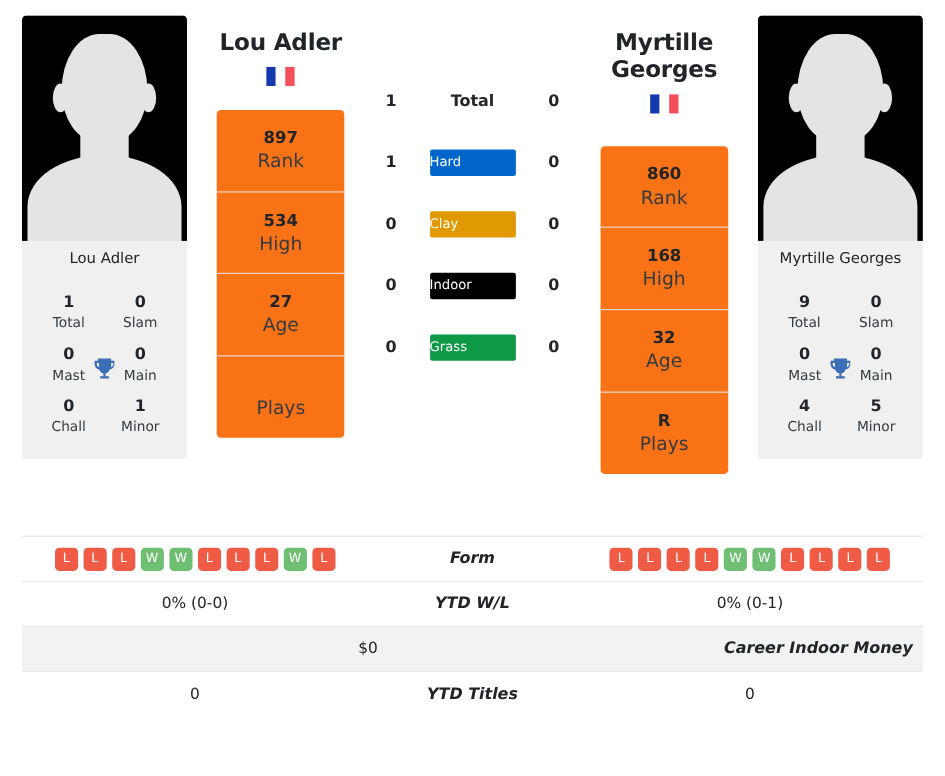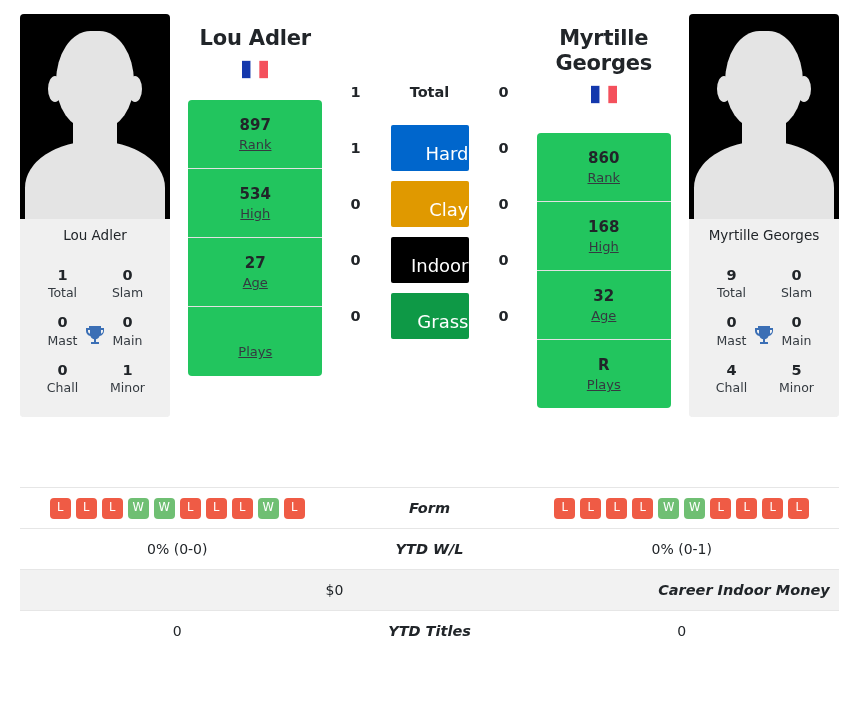--- a/index.html
+++ b/index.html
@@ -129,34 +129,34 @@
     margin-top: 9px;
     font-size: 19px;
     line-height: 1;
     display: block;
     height: 22px;
   }
   .flag-svg { display: block; }
 
   .infocard {
     margin-top: 18px;
-    width: 134px;
-    background: #22c55e;
+    width: 116px;
+    background: #f97316;
     border-radius: 4px;
     overflow: hidden;
   }
   .infocard.right { margin-top: 26px; }
   .ic-row {
     padding: 15px 4px 14px 4px;
     text-align: center;
     border-bottom: 1px solid #e2e2e2;
   }
   .ic-row:last-child { border-bottom: none; }
   .ic-val { font-size: 15px; font-weight: bold; color: #212529; line-height: 1.4; min-height: 21px; }
-  .ic-lab { font-size: 13px; color: #343a40; line-height: 1.4; text-decoration: underline; }
+  .ic-lab { font-size: 17px; color: #343a40; line-height: 1.4; }
 
   
   .center {
     flex: 0 0 178px;
     padding-top: 54px;
     display: flex;
     flex-direction: column;
     gap: 0;
   }
   .srow {
@@ -174,24 +174,24 @@
   }
   .slabel-plain {
     flex: 1;
     text-align: center;
     font-size: 14.5px;
     font-weight: bold;
     color: #212529;
   }
   .sbadge {
     flex: 0 0 78px;
-    text-align: right;
+    text-align: left;
     color: #ffffff;
-    font-size: 18px;
-    padding: 19px 0 6px 0;
+    font-size: 12px;
+    padding: 5px 0 6px 0;
     border-radius: 2px;
     line-height: 1.15;
   }
 
   
   .table { padding: 0 20px; }
   .trow {
     display: flex;
     align-items: center;
     min-height: 41px;

